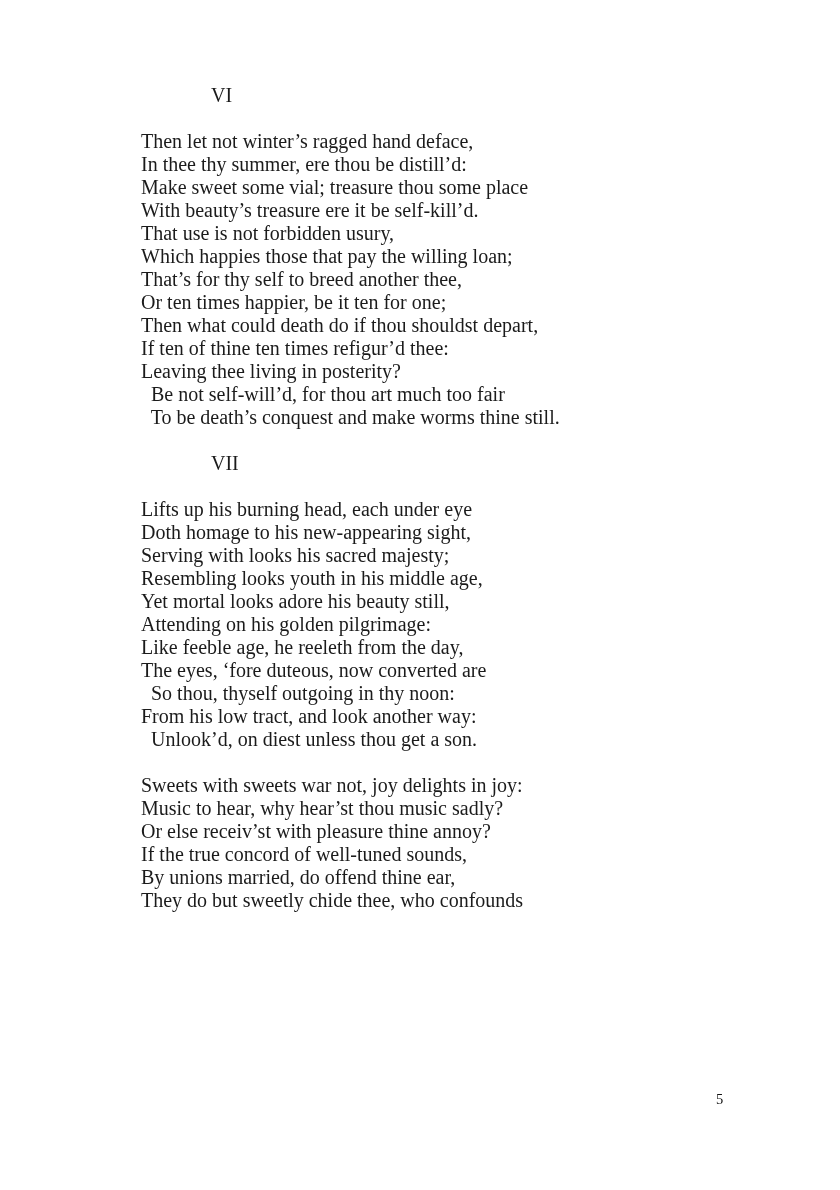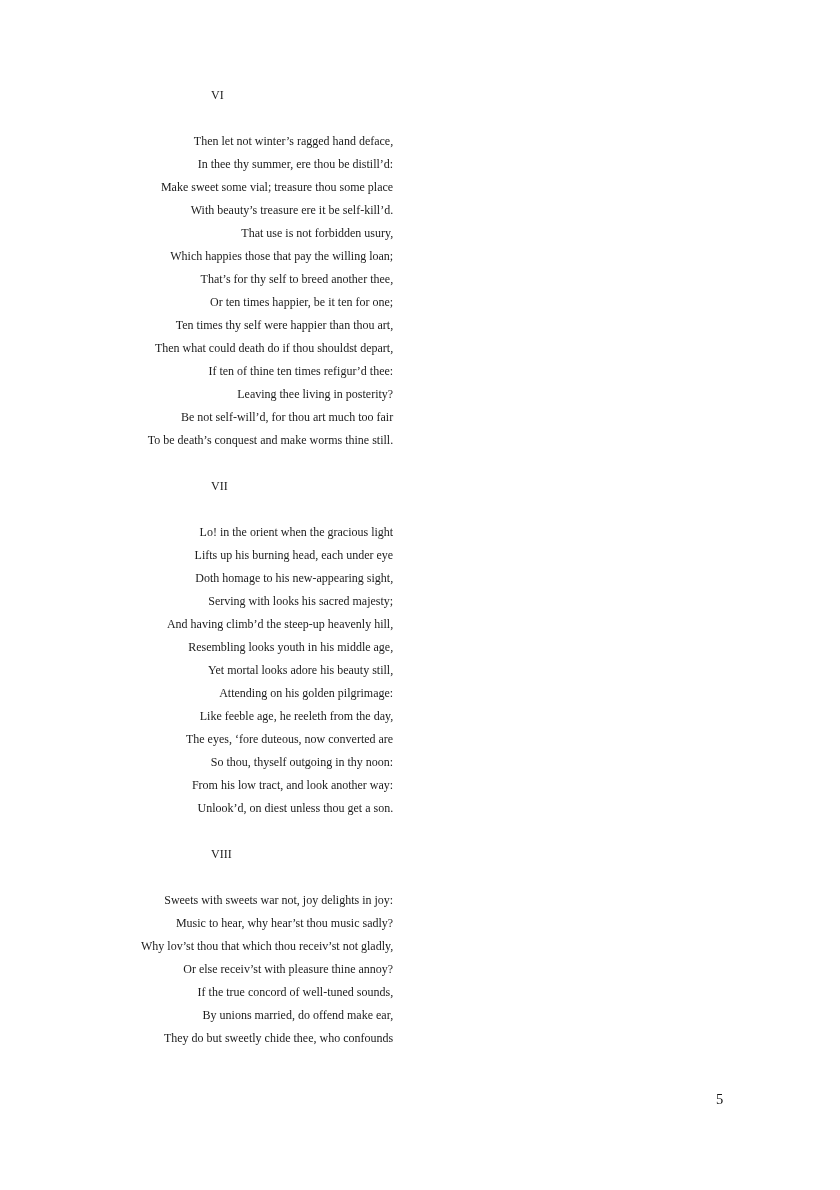--- a/index.html
+++ b/index.html
@@ -13,34 +13,33 @@
     height: 1190px;
     background: #ffffff;
     overflow: hidden;
     font-family: "Liberation Serif", serif;
     color: #1b1b1b;
   }
   .poem {
     position: absolute;
     top: 84px;
     left: 141px;
-    font-size: 12px;
+    font-size: 20px;
     line-height: 23px;
   }
   .sonnet-heading {
     padding-left: 70px;
     margin-bottom: 23px;   
     white-space: pre;
   }
   .sonnet {
     margin-bottom: 23px;   
   }
   .poem-line {
     white-space: pre;      
-    text-align: right;
   }
   .page-number {
     position: absolute;
     left: 716px;
     top: 1090px;
     font-size: 14.5px;
     line-height: 18px;
     color: #111111;
   }
 </style>
@@ -52,48 +51,43 @@
       <div class="sonnet-heading">VI</div>
       <div class="sonnet">
         <div class="poem-line">Then let not winter’s ragged hand deface,</div>
         <div class="poem-line">In thee thy summer, ere thou be distill’d:</div>
         <div class="poem-line">Make sweet some vial; treasure thou some place</div>
         <div class="poem-line">With beauty’s treasure ere it be self-kill’d.</div>
         <div class="poem-line">That use is not forbidden usury,</div>
         <div class="poem-line">Which happies those that pay the willing loan;</div>
         <div class="poem-line">That’s for thy self to breed another thee,</div>
         <div class="poem-line">Or ten times happier, be it ten for one;</div>
-        <div class="poem-line">Ten times thy self were happier than thou art,</div>
         <div class="poem-line">Then what could death do if thou shouldst depart,</div>
         <div class="poem-line">If ten of thine ten times refigur’d thee:</div>
         <div class="poem-line">Leaving thee living in posterity?</div>
         <div class="poem-line">  Be not self-will’d, for thou art much too fair</div>
         <div class="poem-line">  To be death’s conquest and make worms thine still.</div>
       </div>
       <div class="sonnet-heading">VII</div>
       <div class="sonnet">
-        <div class="poem-line">Lo! in the orient when the gracious light</div>
         <div class="poem-line">Lifts up his burning head, each under eye</div>
         <div class="poem-line">Doth homage to his new-appearing sight,</div>
         <div class="poem-line">Serving with looks his sacred majesty;</div>
-        <div class="poem-line">And having climb’d the steep-up heavenly hill,</div>
         <div class="poem-line">Resembling looks youth in his middle age,</div>
         <div class="poem-line">Yet mortal looks adore his beauty still,</div>
         <div class="poem-line">Attending on his golden pilgrimage:</div>
         <div class="poem-line">Like feeble age, he reeleth from the day,</div>
         <div class="poem-line">The eyes, ‘fore duteous, now converted are</div>
         <div class="poem-line">  So thou, thyself outgoing in thy noon:</div>
         <div class="poem-line">From his low tract, and look another way:</div>
         <div class="poem-line">  Unlook’d, on diest unless thou get a son.</div>
       </div>
-      <div class="sonnet-heading">VIII</div>
       <div class="sonnet">
         <div class="poem-line">Sweets with sweets war not, joy delights in joy:</div>
         <div class="poem-line">Music to hear, why hear’st thou music sadly?</div>
-        <div class="poem-line">Why lov’st thou that which thou receiv’st not gladly,</div>
         <div class="poem-line">Or else receiv’st with pleasure thine annoy?</div>
         <div class="poem-line">If the true concord of well-tuned sounds,</div>
-        <div class="poem-line">By unions married, do offend make ear,</div>
+        <div class="poem-line">By unions married, do offend thine ear,</div>
         <div class="poem-line">They do but sweetly chide thee, who confounds</div>
       </div>
     </div>
   <div class="page-number">5</div>
 </div>
 
 </body></html>

